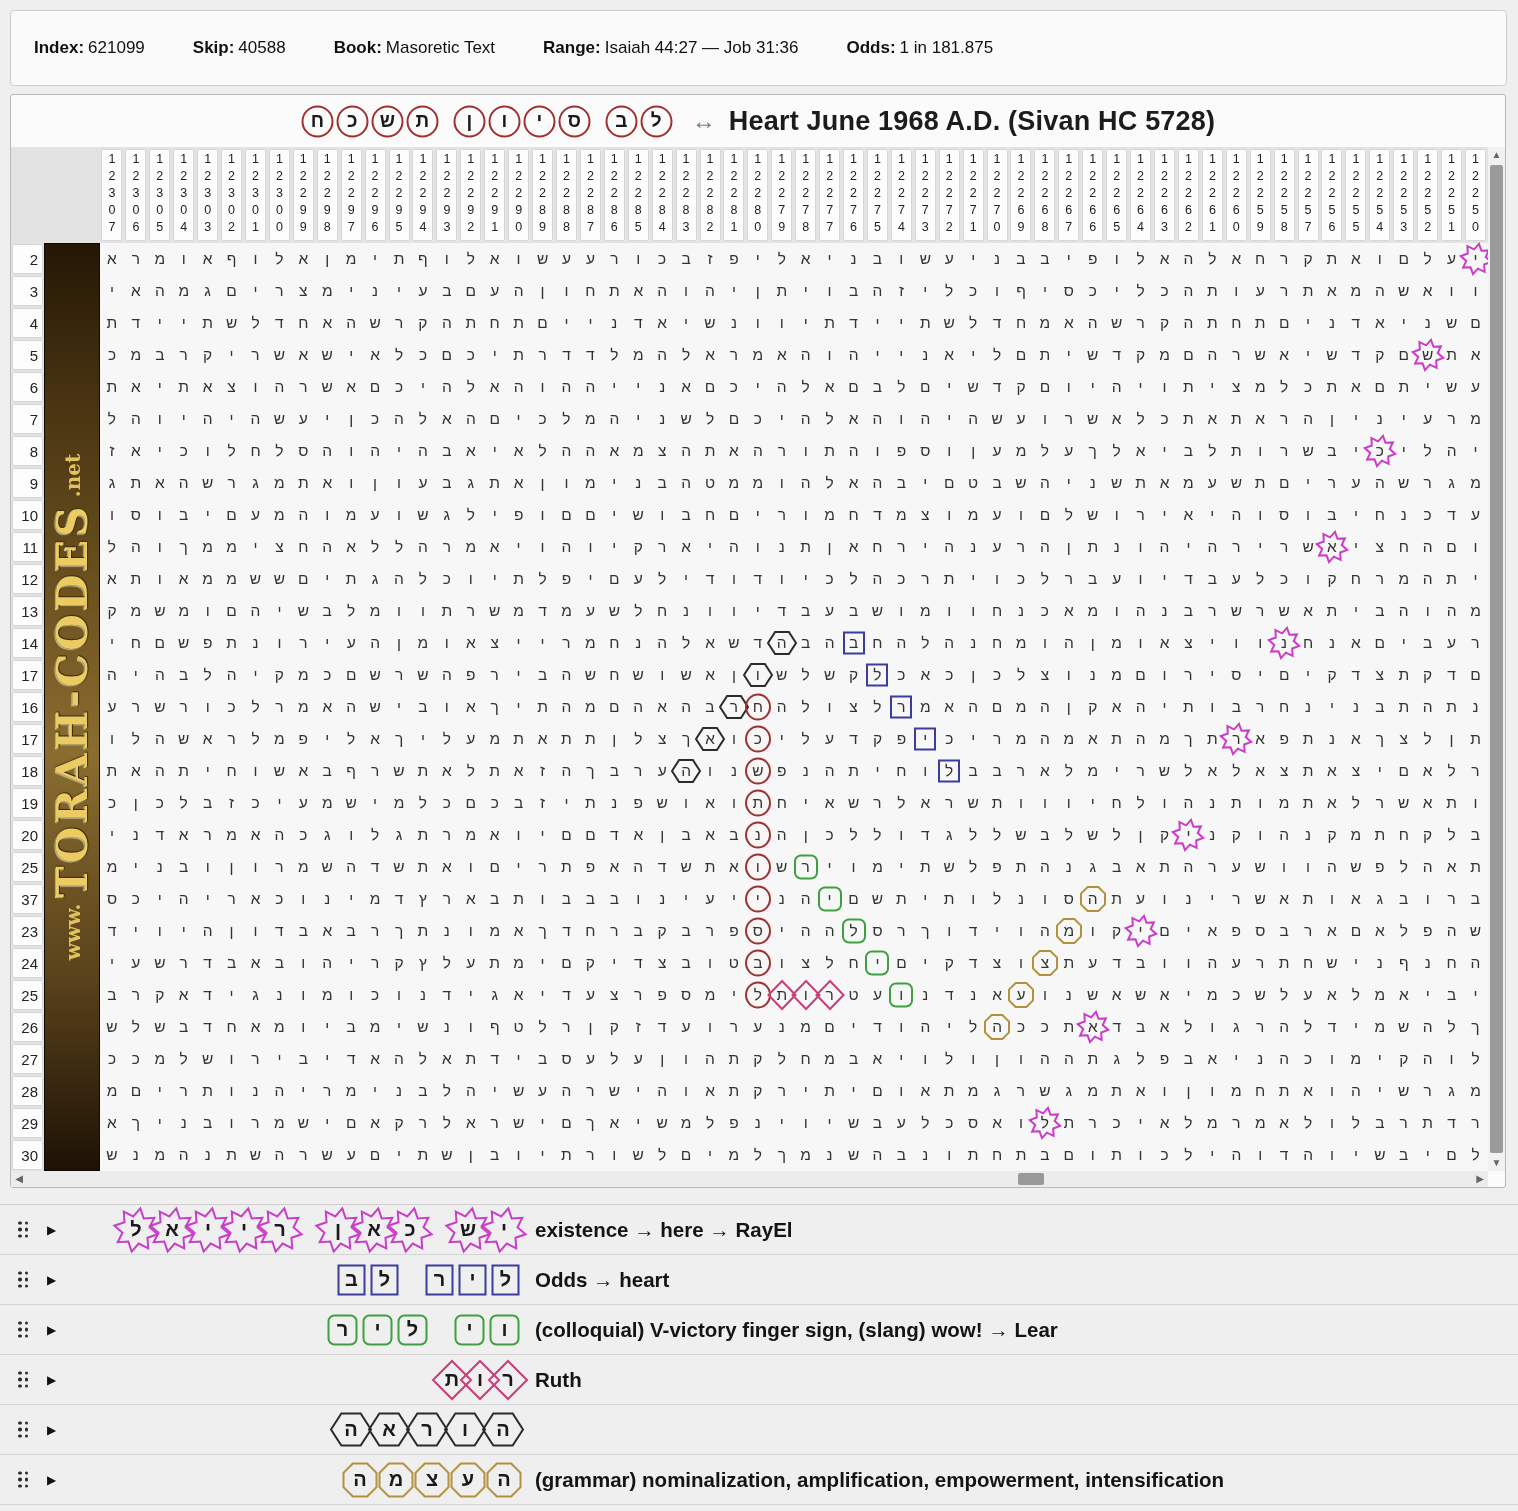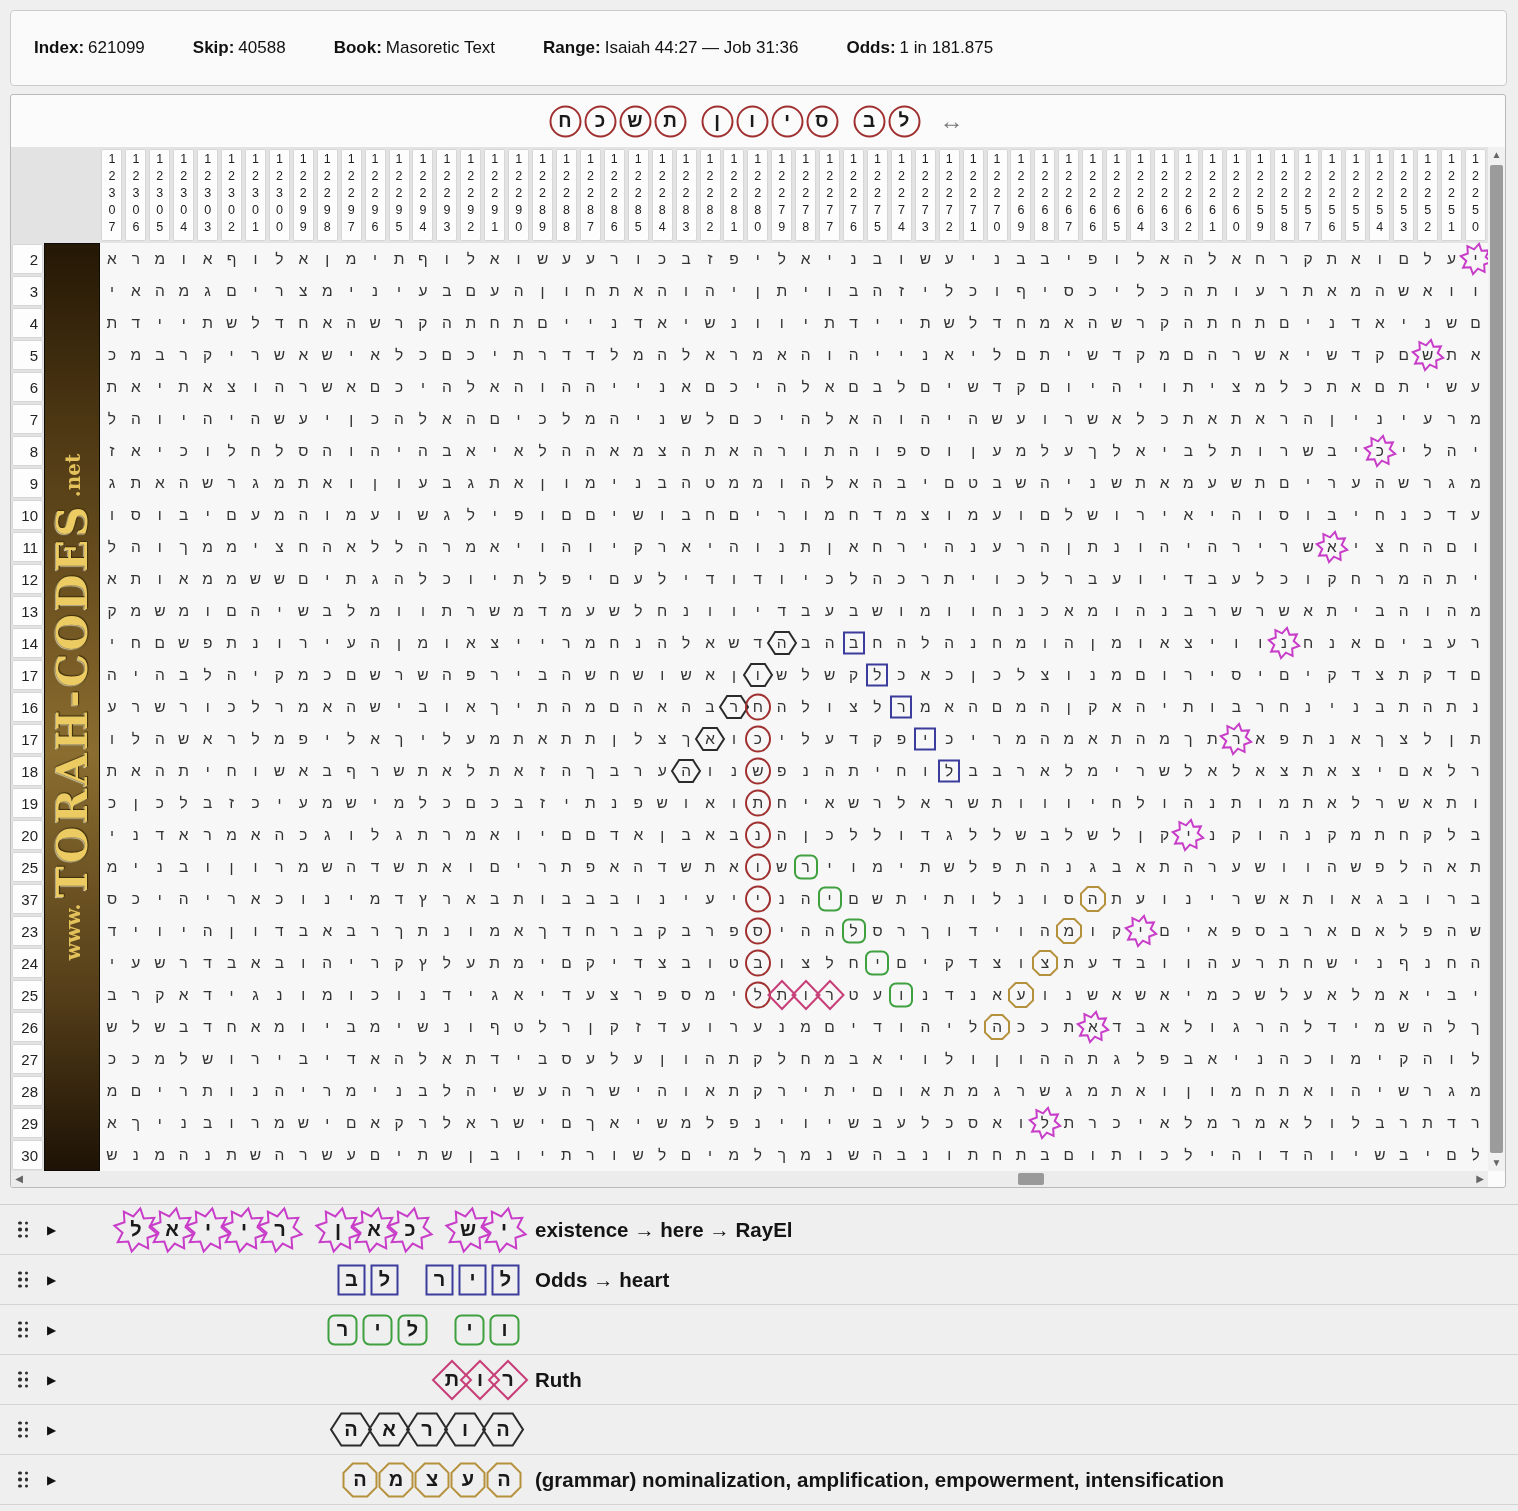--- a/index.html
+++ b/index.html
@@ -128,20 +128,21 @@
             </span>
             <span class="chip" style="width: 33px; height: 33px; font-size: 19px;">
               <svg width="33" height="33" viewBox="0 0 33 33" fill="none" stroke="#a03030" stroke-width="2">
                 <ellipse cx="16.5" cy="16.5" rx="15" ry="15"></ellipse>
               </svg>
               <span class="lt">ל</span>
             </span>
           </span>
         </span>
       <span class="title-arrow">↔</span>
+      <span class="title-text">Heart June 1968 A.D. (Sivan HC 5728)</span>
     </div>
 
     <div class="colheads">
       <div class="cornergap"></div>
     <div class="colhead">
           <div class="box">1<br>2<br>3<br>0<br>7</div>
         </div>
         <div class="colhead">
           <div class="box">1<br>2<br>3<br>0<br>6</div>
         </div>
@@ -2494,20 +2495,21 @@
               <span class="lt">י</span>
             </span>
             <span class="chip" style="width: 31px; height: 32px; margin: 0px 2px;">
               <svg width="31" height="32" viewBox="0 0 31 32" fill="none" stroke="#3fa03f" stroke-width="2">
                 <rect x="1.5" y="1.5" width="28" height="29" rx="6"></rect>
               </svg>
               <span class="lt">ו</span>
             </span>
           </span>
         </div>
+        <span class="termtext">(colloquial) V-victory finger sign, (slang) wow! → Lear</span>
       </div>
       <div class="termrow">
         <span class="handle">
           <i></i>
           <i></i>
           <i></i>
           <i></i>
           <i></i>
           <i></i>
         </span>

